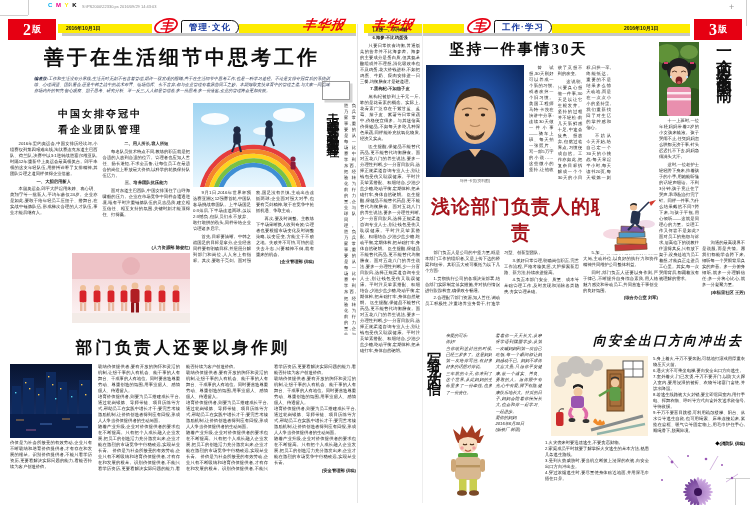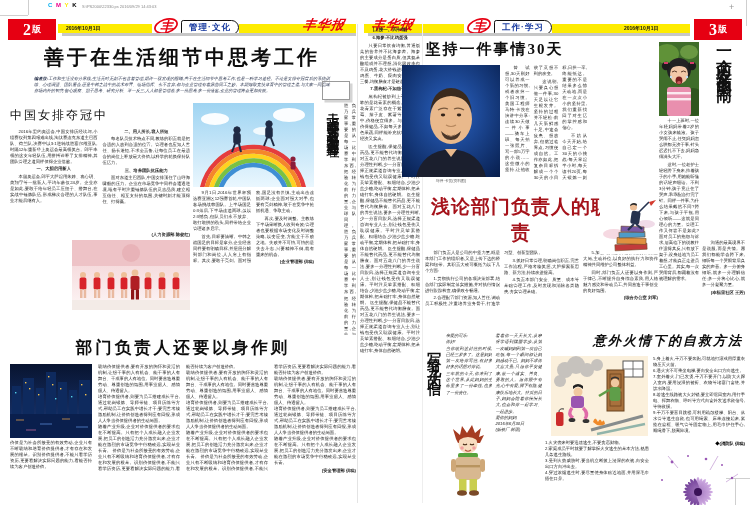--- a/index.html
+++ b/index.html
@@ -29,42 +29,42 @@
   .shadowbar{background:#c7c7c7;height:3px;}
   .datetxt{font-size:5px;font-weight:700;color:#111;line-height:9px;}
   .tab{border:1.4px solid #111;border-radius:3px 10px 10px 3px;background:#fff;height:13px;line-height:13px;text-align:center;color:#16399f;font-weight:700;font-size:8.5px;letter-spacing:1px;}
   .script{color:#e60012;font-weight:700;font-style:italic;font-size:13px;font-family:"Liberation Serif",serif;transform:skewX(-10deg);letter-spacing:1px;white-space:nowrap;}
   
   #lead-title{left:8px;top:44px;width:348px;text-align:center;font-size:20px;font-weight:700;letter-spacing:3px;color:#0d0d0d;}
   #lead-note{left:34px;top:76px;width:296px;font-size:4.2px;font-style:italic;line-height:1.45;color:#26304a;z-index:1;text-align:justify;}
   #note-deco{left:322px;top:81px;width:26px;height:17px;border:1px solid #9a9a9a;background:#fff;box-shadow:2.5px 2.5px 0 #d4d4d4;z-index:0;}
   
   #art-vb{left:10px;top:106px;width:180px;}
-  .vb-title{font-size:12px;line-height:1.55;text-align:left;font-weight:400;letter-spacing:2px;color:#111;}
+  .vb-title{font-size:10px;line-height:1.55;text-align:center;font-weight:700;letter-spacing:2px;color:#111;}
   #vb-cols{height:102px;margin-top:4px;}
   #vb-photo{width:118px;margin-left:auto;margin-top:2px;}
   
   #art-match{left:193px;top:103px;width:163px;height:232px;display:flex;gap:3px;}
   #m-main{width:121px;}
   #m-cols{height:133px;margin-top:3px;}
   #m-vt{width:24px;height:232px;font-size:12.5px;letter-spacing:2.5px;}
   #m-side{width:12px;height:232px;}
   
   #art-value{left:10px;top:337px;width:346px;}
   #v-title{font-size:16.5px;font-weight:700;text-align:center;letter-spacing:3px;color:#0d0d0d;}
   #v-cols{height:132px;margin-top:5px;}
   #v-photo{width:100%;height:74px;margin-bottom:2px;break-inside:avoid;}
   
   #fold1{left:357px;top:24px;width:1px;height:479px;background:#e4e4e4;}
   #fold2{left:422px;top:24px;width:1px;height:479px;background:#eeeeee;}
   
   #gutter{left:360px;top:27px;width:60px;height:476px;}
   .g-label{font-size:4.5px;font-weight:700;text-align:center;margin-bottom:2px;}
   
-  #art-persist{left:402px;top:40px;width:185px;}
+  #art-persist{left:426px;top:40px;width:185px;}
   #p-title{font-size:15px;letter-spacing:2px;text-align:center;font-weight:700;color:#0d0d0d;}
   #p-row{display:flex;gap:5px;margin-top:6px;}
   #p-photo{width:98px;}
   #p-caption{font-size:3.8px;color:#555;text-align:center;margin-top:1px;}
   #p-text{flex:1;height:118px;}
   
   #art-duty{left:425px;top:194px;width:233px;}
   #d-title{font-size:19px;color:#a5121a;font-weight:700;letter-spacing:1px;width:192px;text-align:center;}
   #d-cartoon{position:absolute;right:0;top:0;width:58px;height:60px;background:#fff;z-index:2;}
   #d-text{height:104px;margin-top:4px;}
@@ -144,20 +144,21 @@
   <div class="abs" id="fold1"></div>
   <div class="abs" id="fold2"></div>
 
   <h1 class="abs serif" id="lead-title" style="margin:0;">善于在生活细节中思考工作</h1>
   <div class="abs" id="note-deco"></div>
   <div class="abs" id="lead-note"><b>编者按:</b><span>工作和生活没有分界线,生活无时无刻不包含着管理,期许一双发现的眼睛,善于在生活细节中思考工作,也是一种学习途径。不论是女排夺冠背后的系统训练、心理调适、团队磨合,还是中韩之战中的战术布置、临场指挥、永不言弃,都与企业管理有着异曲同工之妙。本期撷取竞技体育中的管理之道,与大家一同品味赛场内外的智慧:留心观察、勤于思考、研究分析、举一反三,人人都是管理者,多一份思考,多一份借鉴,企业的管理将会更加有效。</span></div>
 
   <div class="abs" id="art-vb">
     <div class="serif vb-title">
       <div>中国女排夺冠中</div>
+      <div>看企业团队管理</div>
     </div>
     <div class="tiny cols2" id="vb-cols">
       <p class="tp">2016年里约奥运会,中国女排历经坎坷,小组赛仅列第四艰难出线,淘汰赛连克东道主巴西队、荷兰队,决赛中以3:1逆转战胜塞尔维亚队,时隔12年重新登上奥运会最高领奖台。郎平率领的这支年轻队伍,用拼搏诠释了女排精神,其团队管理之道同样值得企业借鉴。</p>
       <b class="inh">一、大胆启用新人</b>
       <p class="tp">本届奥运会,郎平大胆起用朱婷、袁心玥、龚翔宇等一批新人,平均年龄仅24岁。企业亦是如此,要敢于给年轻员工压担子、搭舞台,在实战中锤炼队伍,形成梯次合理的人才队伍,事业才能后继有人。</p>
       <b class="inh">二、用人所长,容人所短</b>
       <p class="tp">每名队员技术特点不同,教练的职责就是把合适的人放到合适的位置。管理者也应知人善任、扬长避短,不求全责备,让每位员工在最适合的岗位上释放最大价值,以科学的轮换保持队伍活力。</p>
       <b class="inh">三、培养团队抗压能力</b>
       <p class="tp">面对东道主巴西队,中国女排顶住了山呼海啸般的压力。企业在市场竞争中同样会遭遇逆境,唯有平时注重锤炼队伍的意志品质,建立相互信任、相互支持的氛围,关键时刻才能顶得住、打得赢。</p>
     </div>
@@ -462,21 +463,21 @@
     </div>
     <div id="l-c2">
       <div class="lt pre" id="l-t2">看着你一天天长大,从咿呀学语到蹒跚学步,从第一次喊妈妈到第一次自己吃饭,每一个瞬间都让妈妈感动不已。妈妈不求你大富大贵,只愿你平安健康,做一个诚实、善良、勇敢的人。愿你眼中有光,心中有爱,脚下有路,健康快乐地长大。往后的日子,妈妈会陪着你慢慢长大,也会和你一起学习、一起进步。
 爱你的妈妈
 2016年6月30日
 (炼铁厂 林雨)</div>
     </div>
   </div>
 
   <div class="abs" id="art-fire">
-    <div class="serif" id="f-title">意外火情下的自救方法</div>
+    <div class="serif" id="f-title">向安全出口方向冲出去</div>
     <div id="f-cartoon">
       <svg width="97" height="80" viewBox="0 0 97 80">
         <r ect="" width="97" height="80" fill="#fbf0dc"></r>
         <rect width="97" height="80" fill="#fbf0dc"></rect>
         <g fill="#c6c2bd">
             <circle cx="14" cy="14" r="8"></circle>
             <circle cx="25" cy="9" r="9"></circle>
             <circle cx="36" cy="14" r="7"></circle>
             <circle cx="9" cy="25" r="6"></circle>
             <circle cx="46" cy="9" r="6"></circle>

